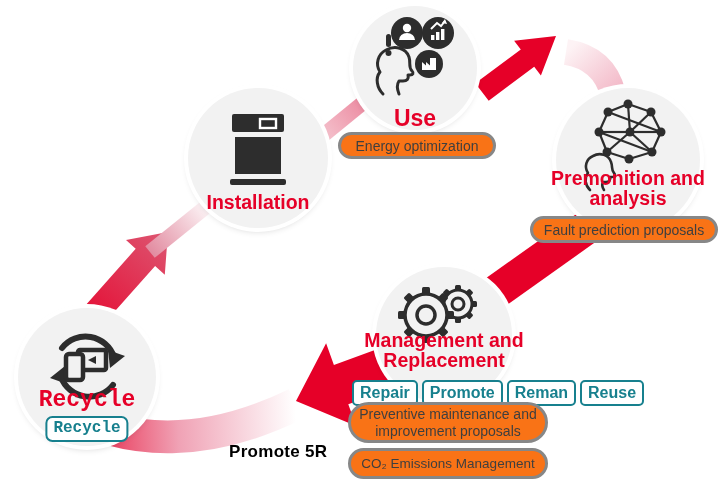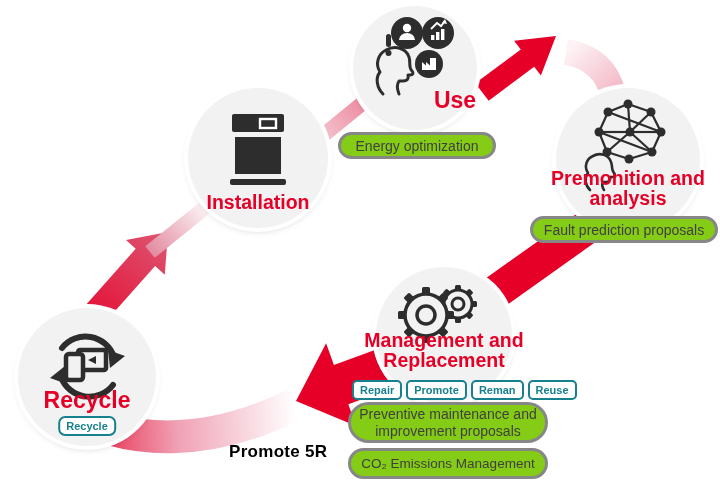--- a/index.html
+++ b/index.html
@@ -15,27 +15,27 @@
     position:absolute;border-radius:50%;background:var(--circle);
     box-shadow:0 0 0 4px #ffffff,0 3px 7px rgba(0,0,0,.18);
     z-index:1;
   }
   .circle-label{
     position:absolute;left:50%;transform:translateX(-50%);
     color:var(--red);font-weight:bold;text-align:center;line-height:1.05;
     white-space:normal;z-index:2;
   }
   .pill{
-    position:absolute;background:#84cc16;border:3px solid var(--pillborder);
+    position:absolute;background:#f97316;border:3px solid var(--pillborder);
     color:var(--dark);display:flex;align-items:center;justify-content:center;
     text-align:center;z-index:3;box-sizing:border-box;
   }
   .tag{
     border:2px solid var(--teal);color:var(--teal);background:#fff;
-    border-radius:5px;font-weight:bold;font-size:11px;padding:2px 6px;
+    border-radius:5px;font-weight:bold;font-size:16px;padding:2px 6px;
     line-height:1.1;box-sizing:border-box;white-space:nowrap;
   }
   .tag-row{position:absolute;display:flex;gap:4px;z-index:3;}
   #ai-badge{
     position:absolute;left:661px;top:106px;width:54px;height:54px;border-radius:50%;
     background:#e6002d;box-shadow:0 0 0 3px #fff;z-index:4;
   }
   #promote{
     position:absolute;left:229px;top:442px;font-size:17px;font-weight:bold;
     color:#000000;z-index:2;letter-spacing:.3px;
@@ -109,21 +109,21 @@
         <rect x="88" y="23" width="3.4" height="11" fill="#fff"></rect>
         <path d="M78,23 L84,17 L88,20 L92,15" stroke="#fff" stroke-width="2" fill="none"></path>
         <polygon points="92,13 94,18 89,17" fill="#fff"></polygon>
       </g>
 
       <g>
         <circle cx="76" cy="58" r="14" fill="var(--icon)"></circle>
         <polygon points="69,64 69,56 73,59.5 73,56 77,59.5 77,52 83,52 83,64" fill="#fff"></polygon>
       </g>
     </svg>
-    <div class="circle-label" style="bottom:18px;font-size:23px;margin-left:40px;">Use</div>
+    <div class="circle-label" style="bottom:0;font-size:23px;">Use</div>
   </div>
   <div class="pill" style="left:338px;top:132px;width:158px;height:27px;border-radius:14px;font-size:14px;">Energy optimization</div>
 
   <div class="circle" style="left:188px;top:88px;width:140px;height:140px;">
     <svg width="140" height="140" viewBox="0 0 140 140">
       <rect x="44" y="26" width="52" height="18" rx="2" fill="var(--icon)"></rect>
       <rect x="72" y="31" width="16" height="9" fill="var(--icon)" stroke="#fff" stroke-width="2.4"></rect>
       <rect x="47" y="49" width="46" height="37" fill="var(--icon)"></rect>
       <rect x="42" y="91" width="56" height="6" rx="2" fill="var(--icon)"></rect>
     </svg>
@@ -204,21 +204,21 @@
   </div>
   <div class="tag-row" style="left:352px;top:380px;">
     <span class="tag">Repair</span>
     <span class="tag">Promote</span>
     <span class="tag">Reman</span>
     <span class="tag">Reuse</span>
   </div>
   <div class="pill" style="left:348px;top:402px;width:200px;height:41px;border-radius:21px;font-size:14px;line-height:1.2;padding:0 8px;">Preventive maintenance and improvement proposals</div>
   <div class="pill" style="left:348px;top:448px;width:200px;height:31px;border-radius:16px;font-size:13.5px;">CO₂ Emissions Management</div>
 
-  <div class="circle" style="left:18px;top:308px;width:138px;height:138px;">
+  <div class="circle" style="left:18px;top:308px;width:138px;height:138px;font-family:Liberation Mono, monospace;">
     <svg width="138" height="138" viewBox="0 0 138 138">
       <path class="icon-stroke" stroke-width="6" d="M44,40 A30,30 0 0 1 96,49"></path>
       <polygon points="90,42 107,48 92,60" fill="var(--icon)"></polygon>
       <path class="icon-stroke" stroke-width="6" d="M95,77 A30,30 0 0 1 43,69"></path>
       <polygon points="49,76 32,70 47,58" fill="var(--icon)"></polygon>
       <rect x="60" y="42" width="28" height="20" rx="2" fill="var(--circle)" stroke="var(--icon)" stroke-width="4.5"></rect>
       <rect x="48" y="46" width="17" height="26" rx="3" fill="var(--circle)" stroke="var(--icon)" stroke-width="4.5"></rect>
       <polygon points="70,52 78,48 78,56" fill="var(--icon)"></polygon>
     </svg>
     <div class="circle-label" style="top:80px;font-size:23px;">Recycle</div>

